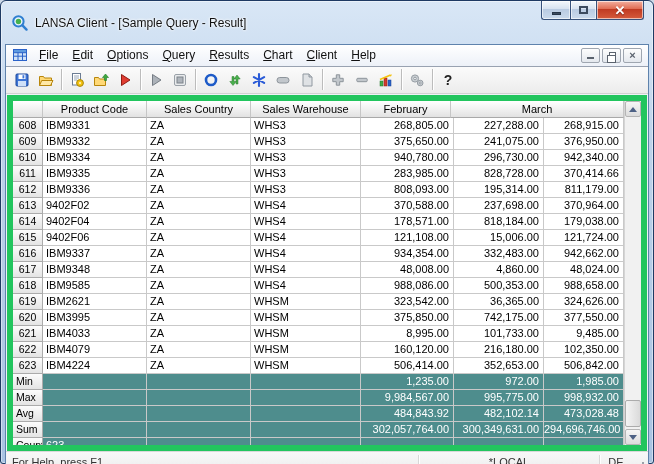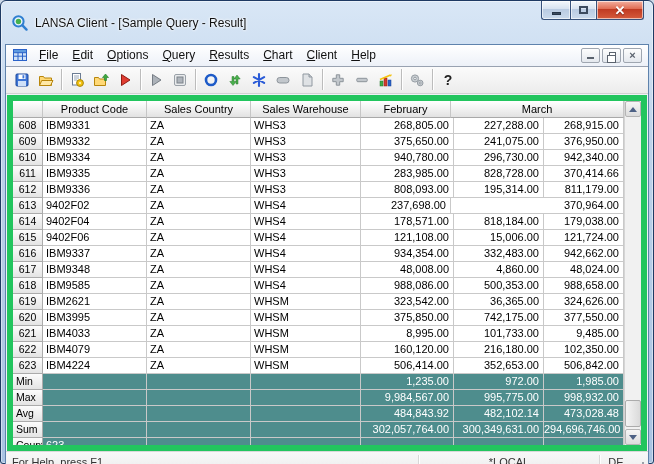--- a/index.html
+++ b/index.html
@@ -307,20 +307,21 @@
               <div class="cell c-wh">WHS3</div>
               <div class="cell c-jan num">808,093.00</div>
               <div class="cell c-feb num">195,314.00</div>
               <div class="cell c-mar num">811,179.00</div>
             </div>
             <div class="grow">
               <div class="cell rh">613</div>
               <div class="cell c-prod">9402F02</div>
               <div class="cell c-ctry">ZA</div>
               <div class="cell c-wh">WHS4</div>
+              <div class="cell c-jan num">370,588.00</div>
               <div class="cell c-feb num">237,698.00</div>
               <div class="cell c-mar num">370,964.00</div>
             </div>
             <div class="grow">
               <div class="cell rh">614</div>
               <div class="cell c-prod">9402F04</div>
               <div class="cell c-ctry">ZA</div>
               <div class="cell c-wh">WHS4</div>
               <div class="cell c-jan num">178,571.00</div>
               <div class="cell c-feb num">818,184.00</div>

